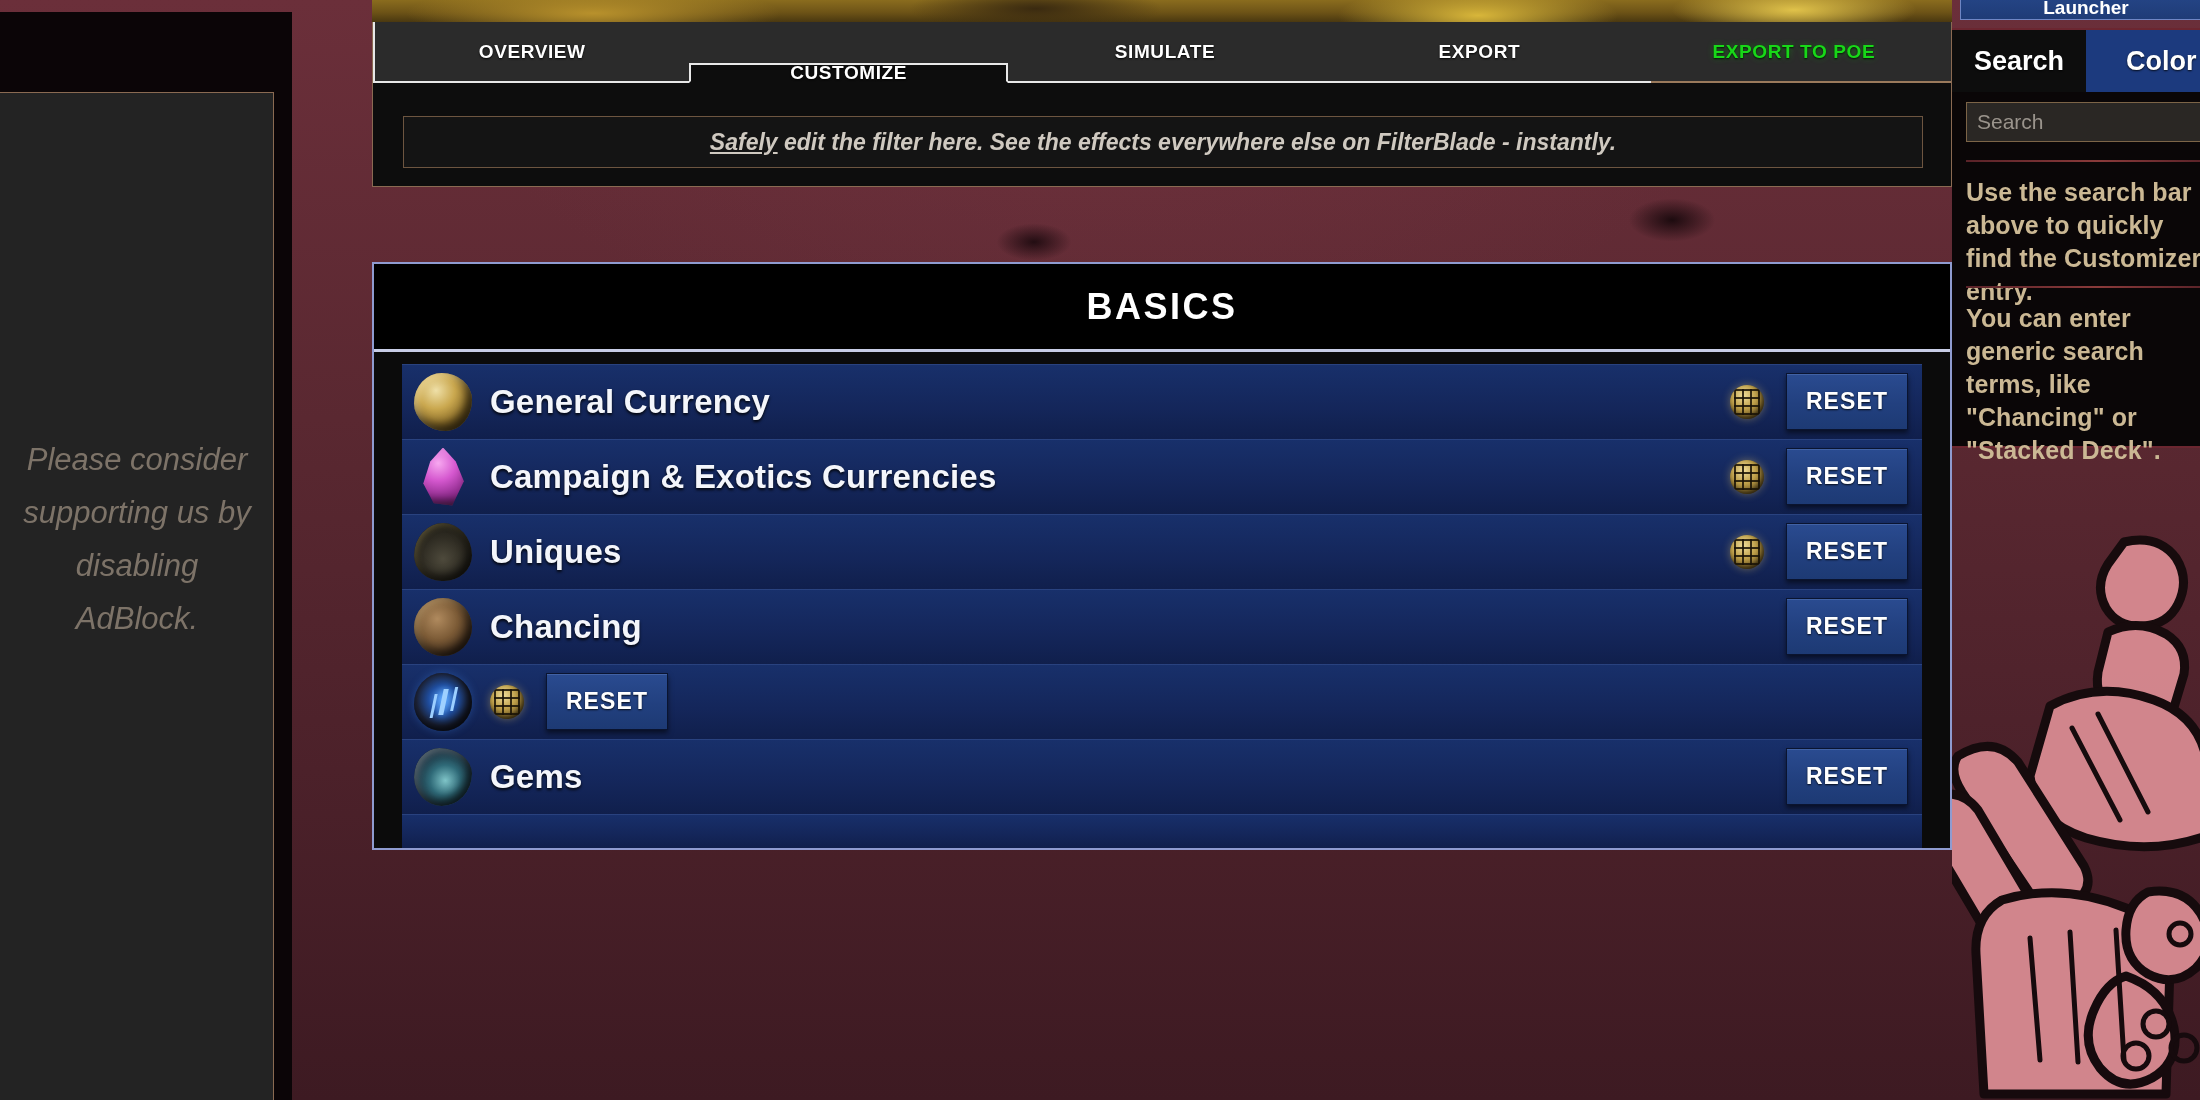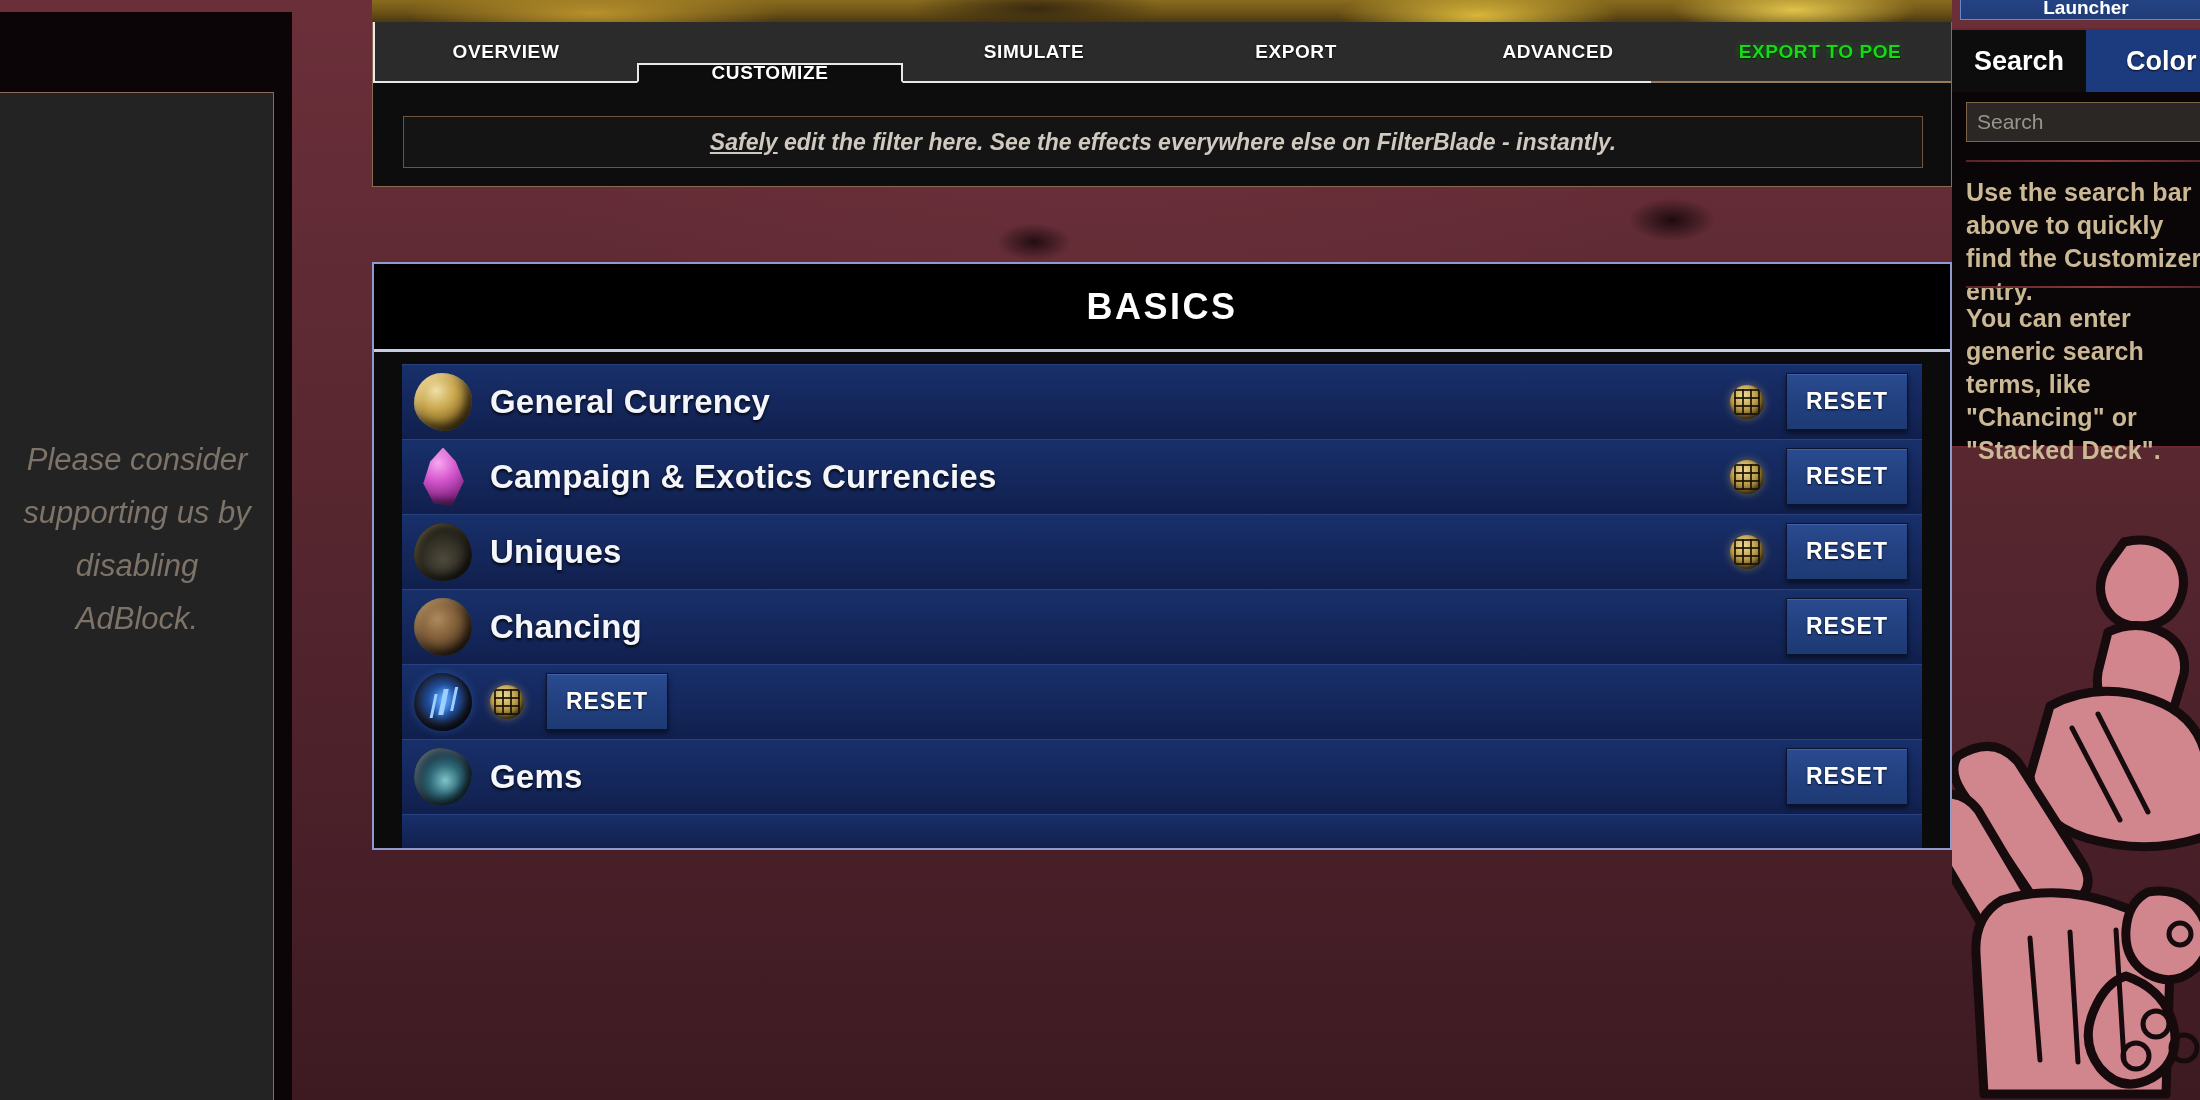--- a/index.html
+++ b/index.html
@@ -342,21 +342,20 @@
 
   <div id="main-col">
 
     <div id="tab-panel">
 
       <div id="tabstrip">
         <div class="tab first">OVERVIEW</div>
         <div class="tab active">CUSTOMIZE</div>
         <div class="tab">SIMULATE</div>
         <div class="tab">EXPORT</div>
-        <div class="tab">ADVANCED</div>
         <div class="tab export">EXPORT TO POE</div>
         <div class="exp-underline"></div>
       </div>
 
       <div id="notice">
         <div id="notice-text"><span class="u">Safely</span><span> edit the filter here. See the effects everywhere else on FilterBlade - instantly.</span></div>
       </div>
     </div>
 
     <div id="basics-panel">

